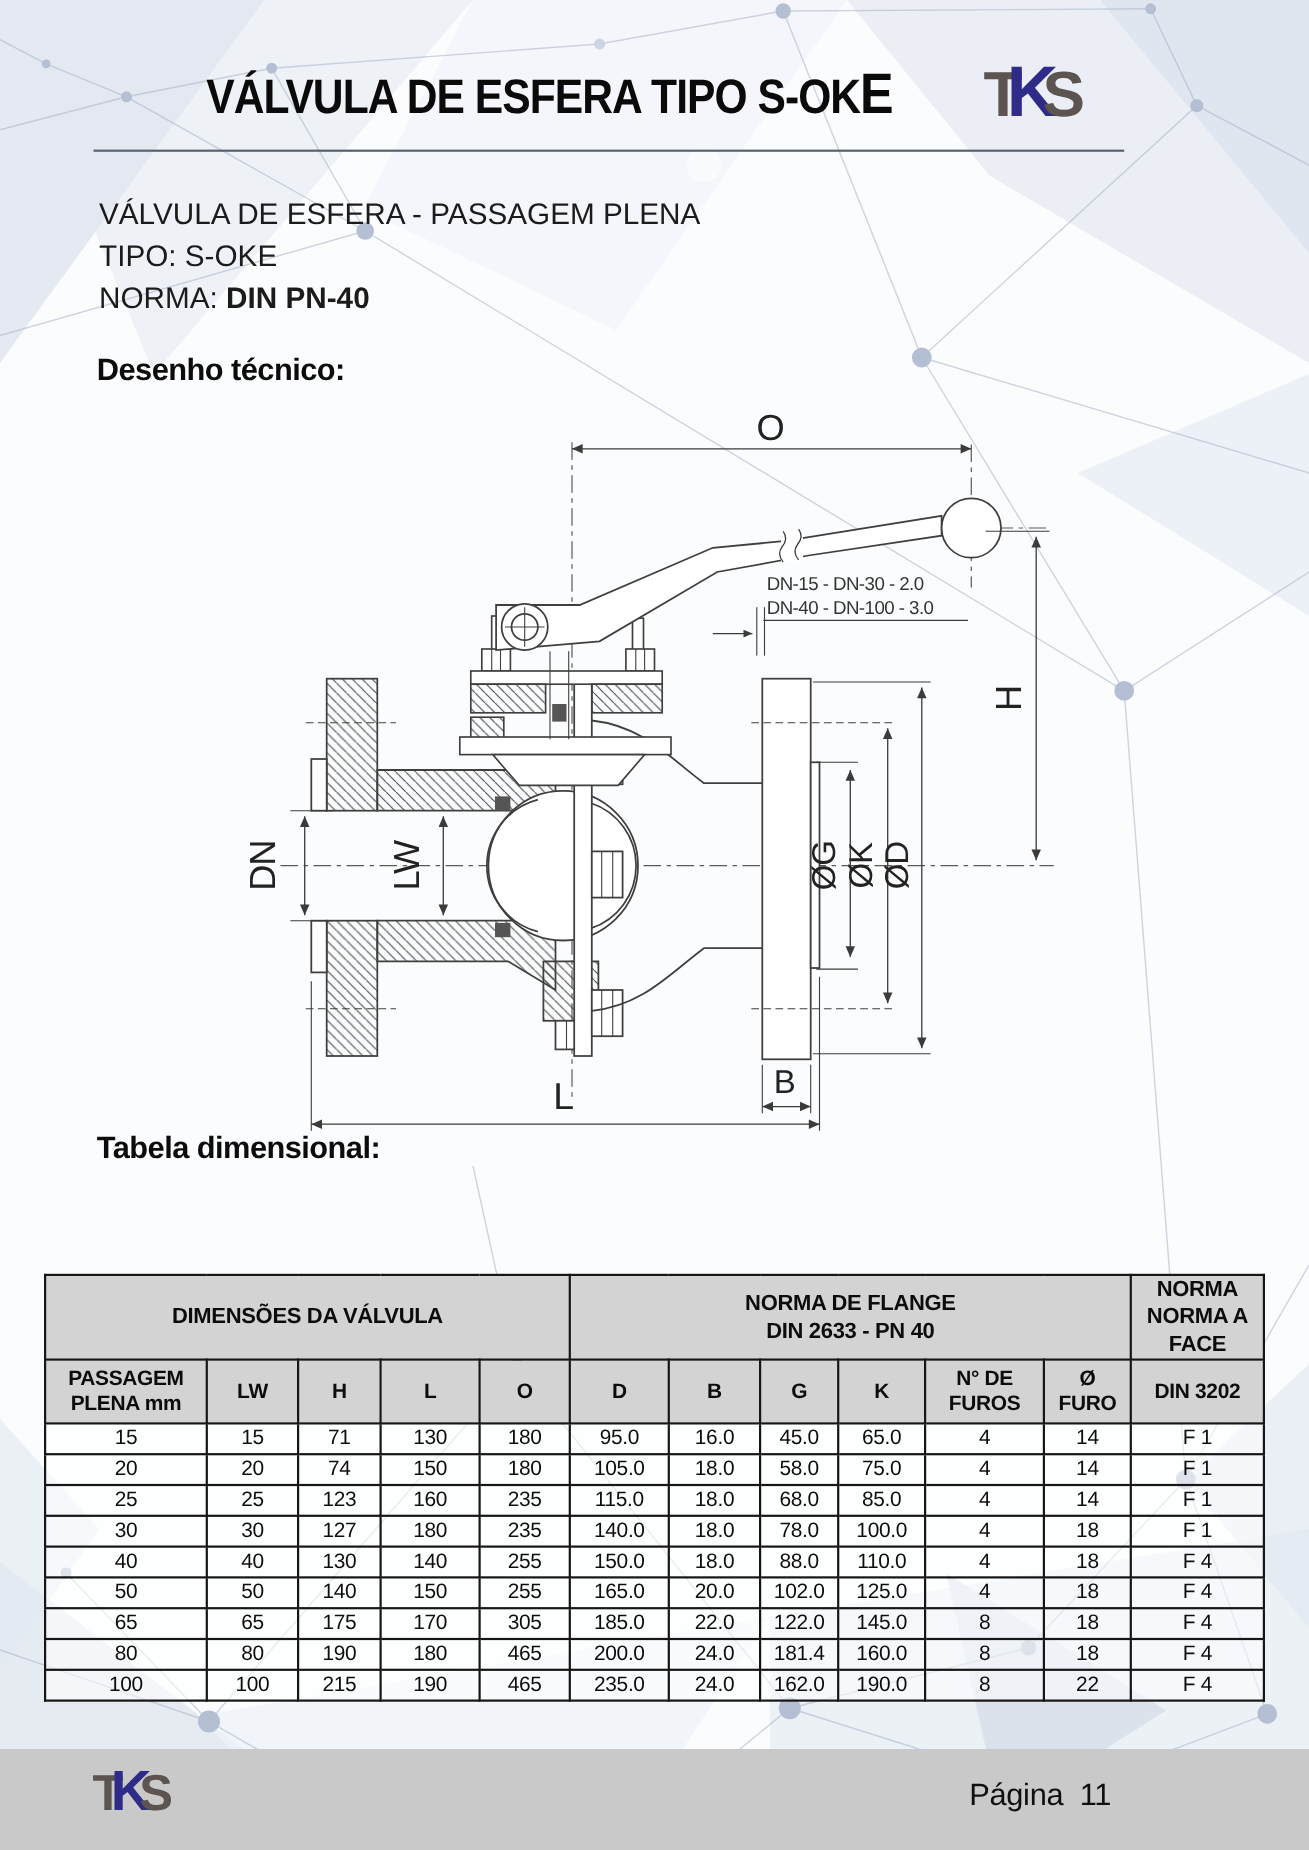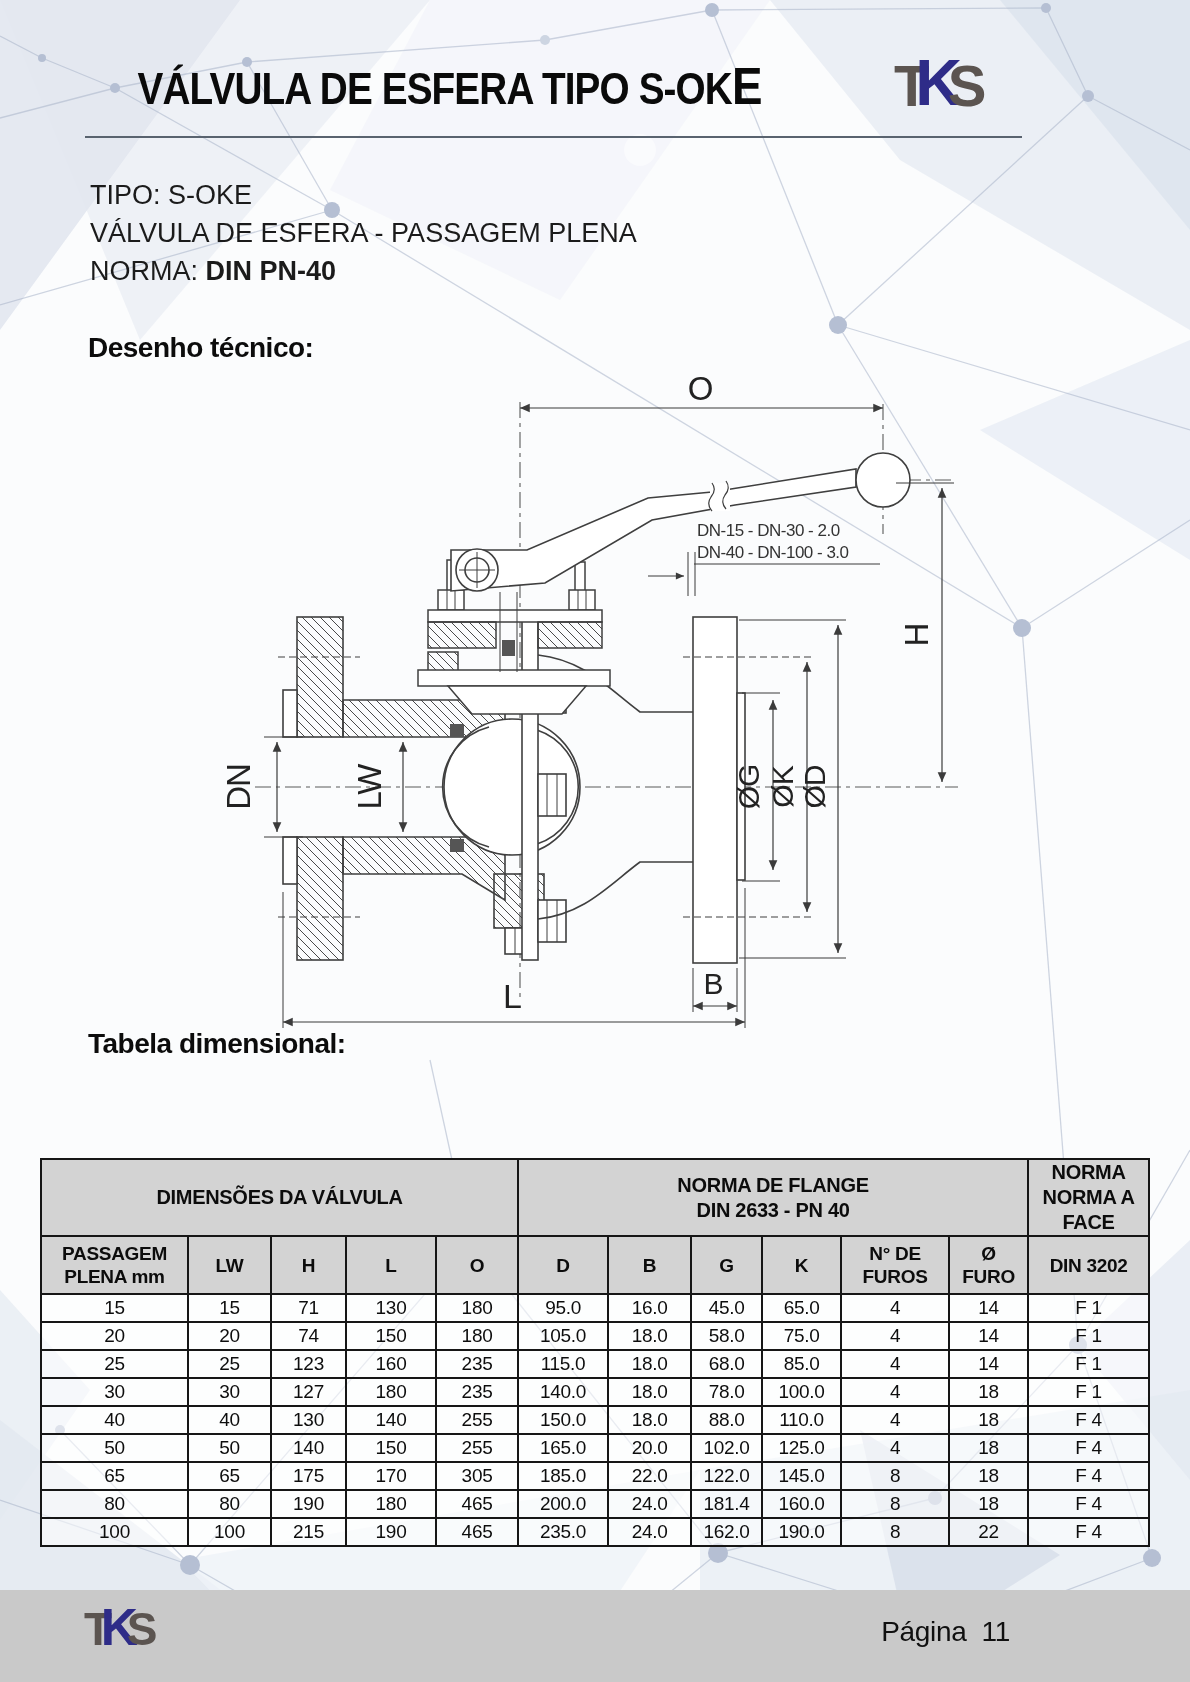--- a/index.html
+++ b/index.html
@@ -1,33 +1,33 @@
 <!DOCTYPE html>
 <html><head>
 <meta charset="utf-8">
 <style>
   html,body{margin:0;padding:0;background:#9aa0a8;}
   .page{position:relative;width:1190px;height:1682px;background:#fbfcfd;overflow:hidden;
         font-family:"Liberation Sans",sans-serif;color:#111;}
   svg.bg{position:absolute;left:0;top:0;}
   
-  .hdr-title{position:absolute;left:95px;top:56px;width:810px;white-space:nowrap;}
+  .hdr-title{position:absolute;left:95px;top:56px;width:810px;text-align:center;white-space:nowrap;}
   .t-wrap{display:inline-block;transform:scaleX(.88);transform-origin:center;}
   .t-main{font-size:44px;font-weight:bold;letter-spacing:-1px;color:#0a0a0a;}
   .t-suf{font-size:52px;font-weight:bold;letter-spacing:-1px;color:#0a0a0a;}
   .logo{display:flex;align-items:flex-end;line-height:.82;}
   .logo span{font-weight:bold;display:inline-block;}
   .logo .lt{color:#5b5450;font-size:1em;position:relative;z-index:1;}
   .logo .lk{color:#2e2c88;font-size:1.12em;margin:0 -0.22em;position:relative;z-index:2;}
   .logo .ls{color:#5b5450;font-size:1em;position:relative;z-index:3;}
   .logo-hdr{position:absolute;left:894px;top:56px;font-size:58px;}
   .hr{position:absolute;left:85px;top:136px;width:937px;height:2px;background:#59636f;}
   .intro{position:absolute;left:90px;top:176px;font-size:27px;line-height:38px;color:#1b1b1b;}
   .sec-h{position:absolute;font-size:28px;font-weight:bold;color:#0c0c0c;letter-spacing:-.5px;}
-  .sec-drawing{left:88px;top:332px;}
+  .sec-drawing{left:88px;top:320px;}
   .sec-table{left:88px;top:1028px;}
   svg.drawing{position:absolute;left:115px;top:358px;}
   .dlab{font-family:"Liberation Sans",sans-serif;fill:#222;letter-spacing:-1px;}
   .note{font-family:"Liberation Sans",sans-serif;fill:#333;letter-spacing:-.5px;}
   
   .dim-table{position:absolute;left:40px;top:1158px;width:1108px;border-collapse:collapse;
              table-layout:fixed;text-align:center;letter-spacing:-.3px;}
   .dim-table th,.dim-table td{border:2px solid #161616;padding:0;overflow:hidden;}
   .dim-table thead th{background:#d3d3d3;font-weight:bold;color:#0c0c0c;}
   .group-row th{height:56px;font-size:20px;line-height:25px;}
@@ -126,22 +126,22 @@
 
   <div class="logo logo-hdr">
     <span class="lt">T</span>
       <span class="lk">K</span>
       <span class="ls">S</span>
   </div>
 
   <div class="hr"></div>
 
   <div class="intro">
+    <div>VÁLVULA DE ESFERA - PASSAGEM PLENA</div>
     <div>TIPO: S-OKE</div>
-    <div>VÁLVULA DE ESFERA - PASSAGEM PLENA</div>
     <div><span>NORMA: </span><b>DIN PN-40</b></div>
   </div>
 
   <div class="sec-h sec-drawing">Desenho técnico:</div>
 
   <svg class="drawing" width="845" height="675" viewBox="115 358 845 675">
     <defs>
       <marker id="ar" viewBox="0 0 10 10" refX="9.5" refY="5" markerWidth="9" markerHeight="9" orient="auto-start-reverse">
         <path d="M0.5,1 L9.5,5 L0.5,9 Z" fill="#3b3b3b"></path>
       </marker>

